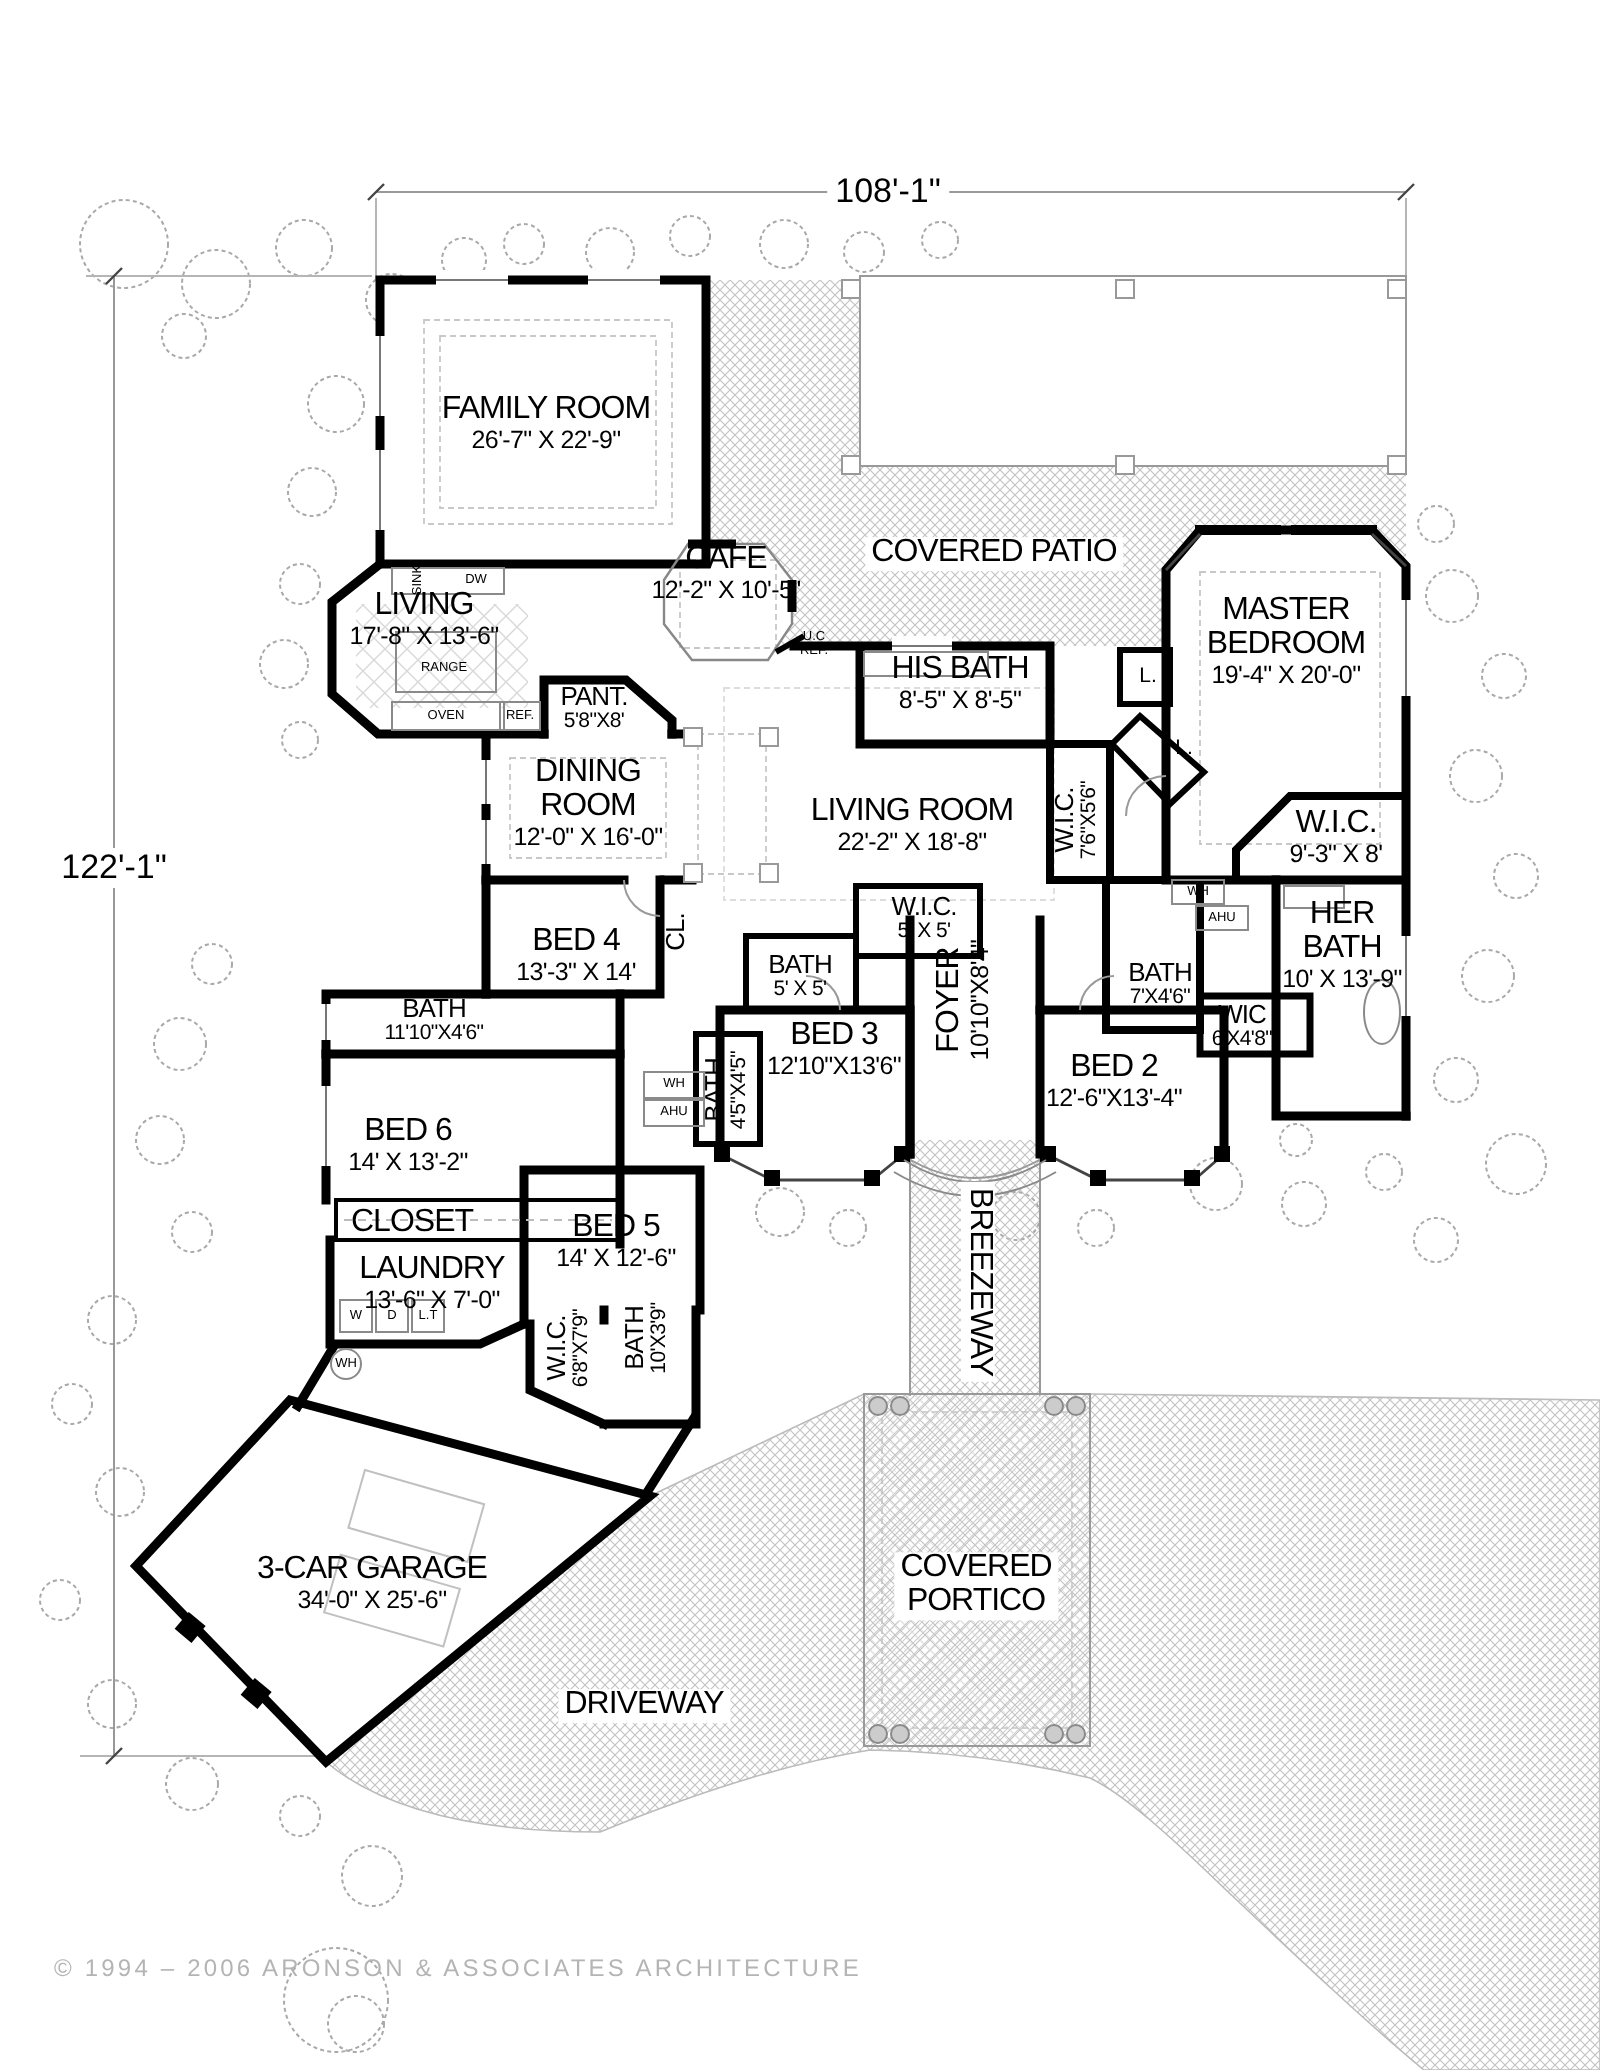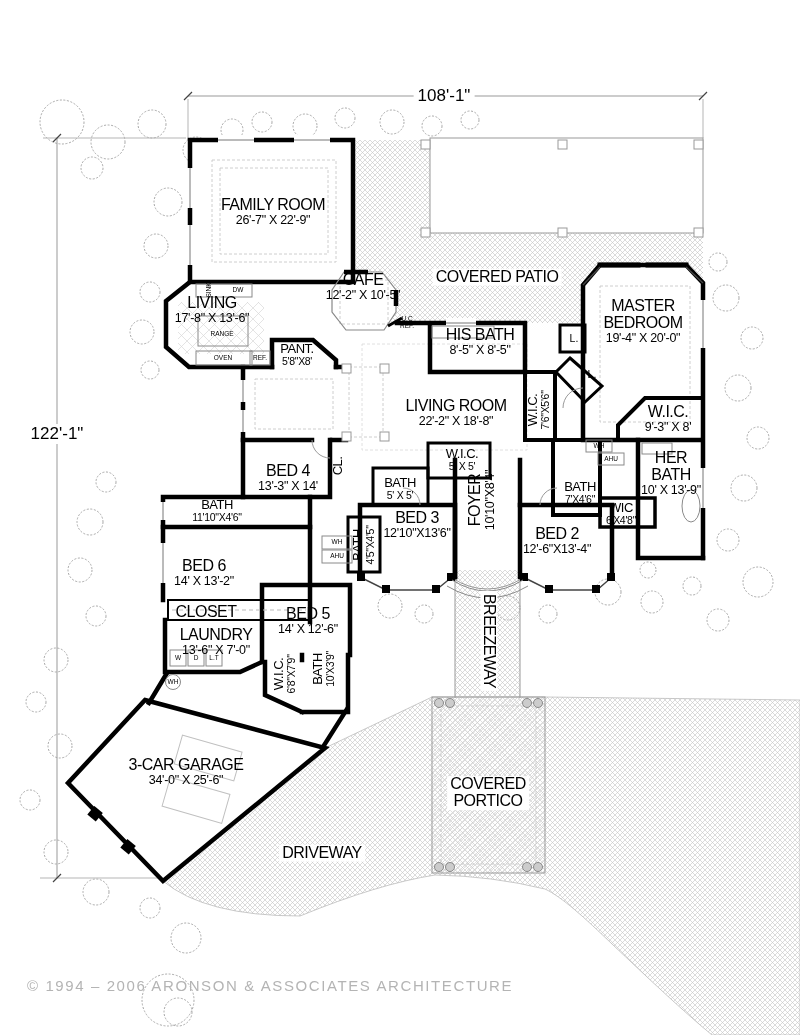--- a/index.html
+++ b/index.html
@@ -15,21 +15,21 @@
   .lbl.v{transform:translate(-50%,-50%) rotate(-90deg);}
   .lbl.vb{transform:translate(-50%,-50%) rotate(90deg);}
   .lbl.bg{background:#fff;padding:0 3px;}
   .xs{position:absolute;transform:translate(-50%,-50%);font-size:6.5px;letter-spacing:0;
       text-align:center;white-space:pre-line;line-height:1.1;z-index:5;}
   .xs.v{transform:translate(-50%,-50%) rotate(-90deg);}
   .xs2{position:absolute;transform:translate(-50%,-50%);font-size:10.5px;z-index:5;}
   .dim{position:absolute;transform:translate(-50%,-50%);font-size:17px;background:#fff;
        padding:0 4px;z-index:6;}
   #title{position:absolute;left:27px;top:950px;font-size:23px;letter-spacing:0.5px;color:#111;z-index:5;}
-  #copyright{position:absolute;left:27px;top:977px;font-size:15px;letter-spacing:1.6px;
+  #copyright{position:absolute;left:27px;top:977px;font-size:12px;letter-spacing:1.6px;
        color:#b4b4b4;z-index:5;}
 </style>
 </head>
 <body>
 
 <div id="plan">
 
 <svg width="800" height="1035" viewBox="0 0 800 1035">
   <defs>
     <pattern id="hatch" width="5" height="5" patternUnits="userSpaceOnUse">
@@ -285,20 +285,25 @@
       <span class="nm">CAFE</span>
       <span class="dm">12'-2" X 10'-5"</span>
     </div>
 <div class="lbl bg" style="left:497px;top:277px">
       <span class="nm">COVERED PATIO</span>
     </div>
 <div class="lbl sm" style="left:297px;top:354px">
       <span class="nm">PANT.</span>
       <span class="dm">5'8"X8'</span>
     </div>
+<div class="lbl" style="left:294px;top:402px">
+      <span class="nm">DINING
+ROOM</span>
+      <span class="dm">12'-0" X 16'-0"</span>
+    </div>
 <div class="lbl" style="left:456px;top:413px">
       <span class="nm">LIVING ROOM</span>
       <span class="dm">22'-2" X 18'-8"</span>
     </div>
 <div class="lbl" style="left:480px;top:342px">
       <span class="nm">HIS BATH</span>
       <span class="dm">8'-5" X 8'-5"</span>
     </div>
 <div class="lbl" style="left:643px;top:321px">
       <span class="nm">MASTER
@@ -377,21 +382,21 @@
       <span class="dm">4'5"X4'5"</span>
     </div>
 <div class="lbl v sm" style="left:284px;top:674px">
       <span class="nm">W.I.C.</span>
       <span class="dm">6'8"X7'9"</span>
     </div>
 <div class="lbl v sm" style="left:323px;top:669px">
       <span class="nm">BATH</span>
       <span class="dm">10'X3'9"</span>
     </div>
-<div class="lbl" style="left:186px;top:772px">
+<div class="lbl" style="left:186px;top:792px">
       <span class="nm">3-CAR GARAGE</span>
       <span class="dm">34'-0" X 25'-6"</span>
     </div>
 <div class="lbl vb bg" style="left:489px;top:641px">
       <span class="nm">BREEZEWAY</span>
     </div>
 <div class="lbl bg" style="left:488px;top:793px">
       <span class="nm">COVERED
 PORTICO</span>
     </div>

